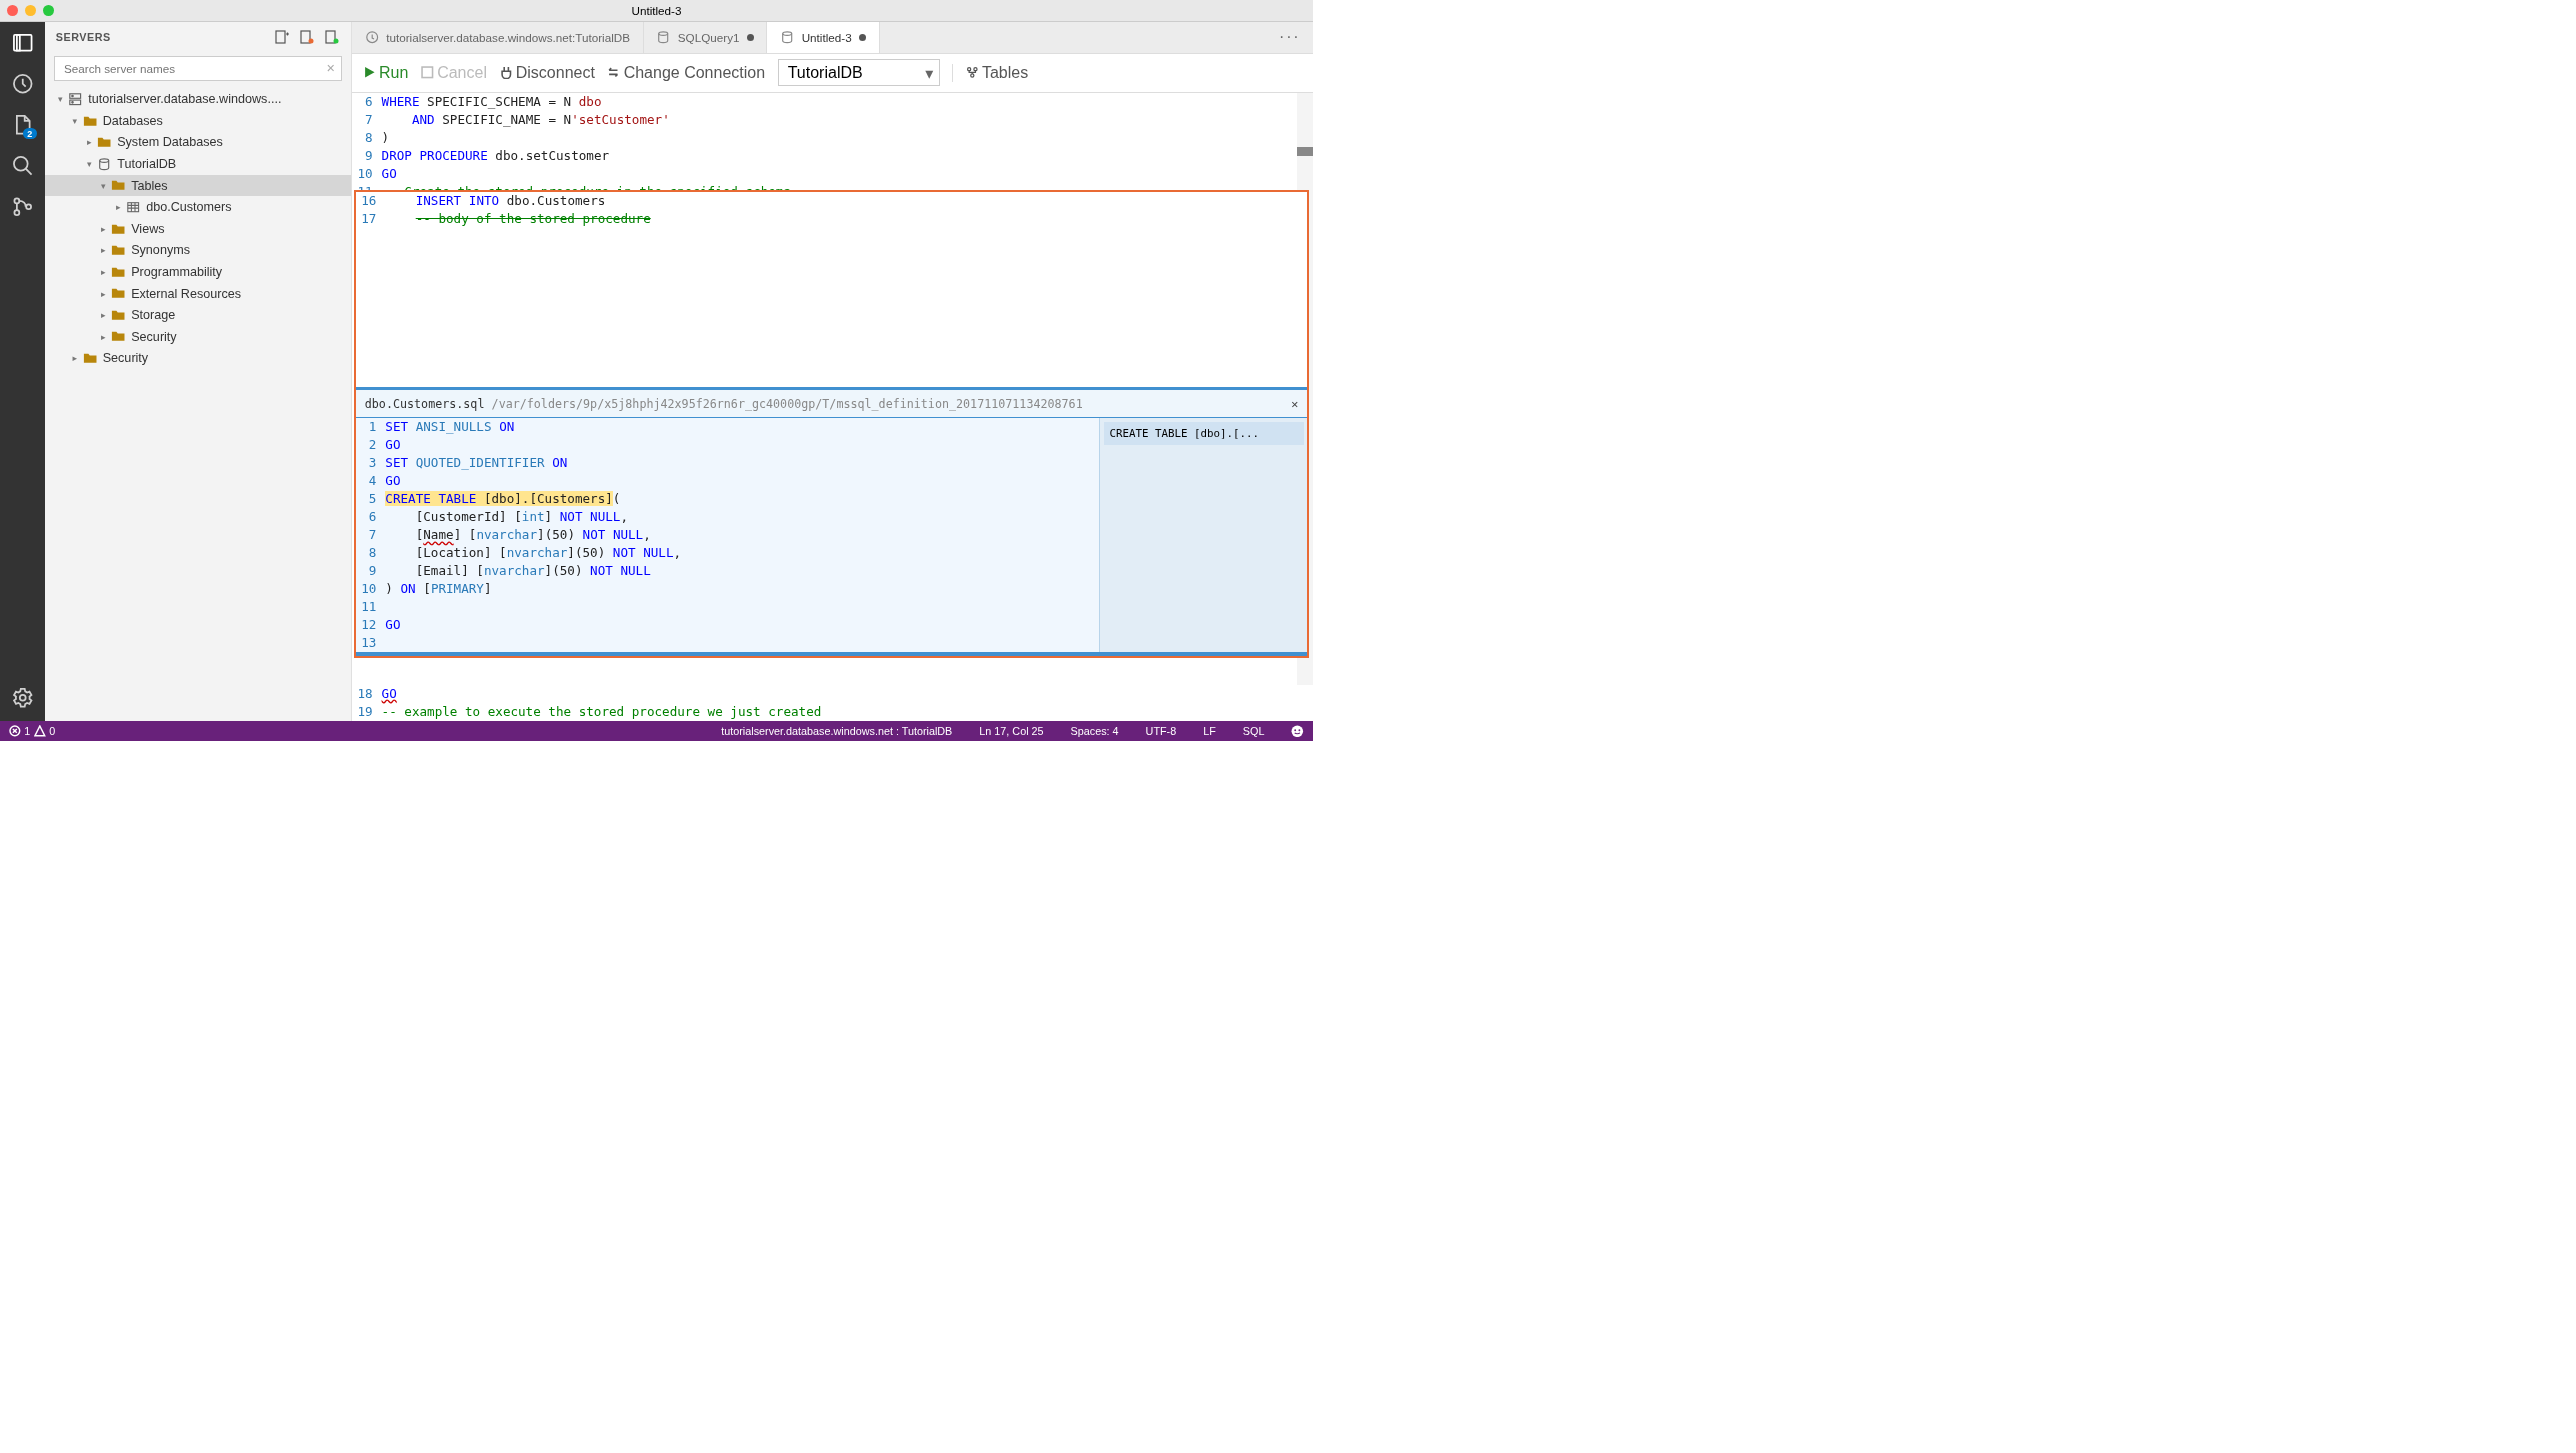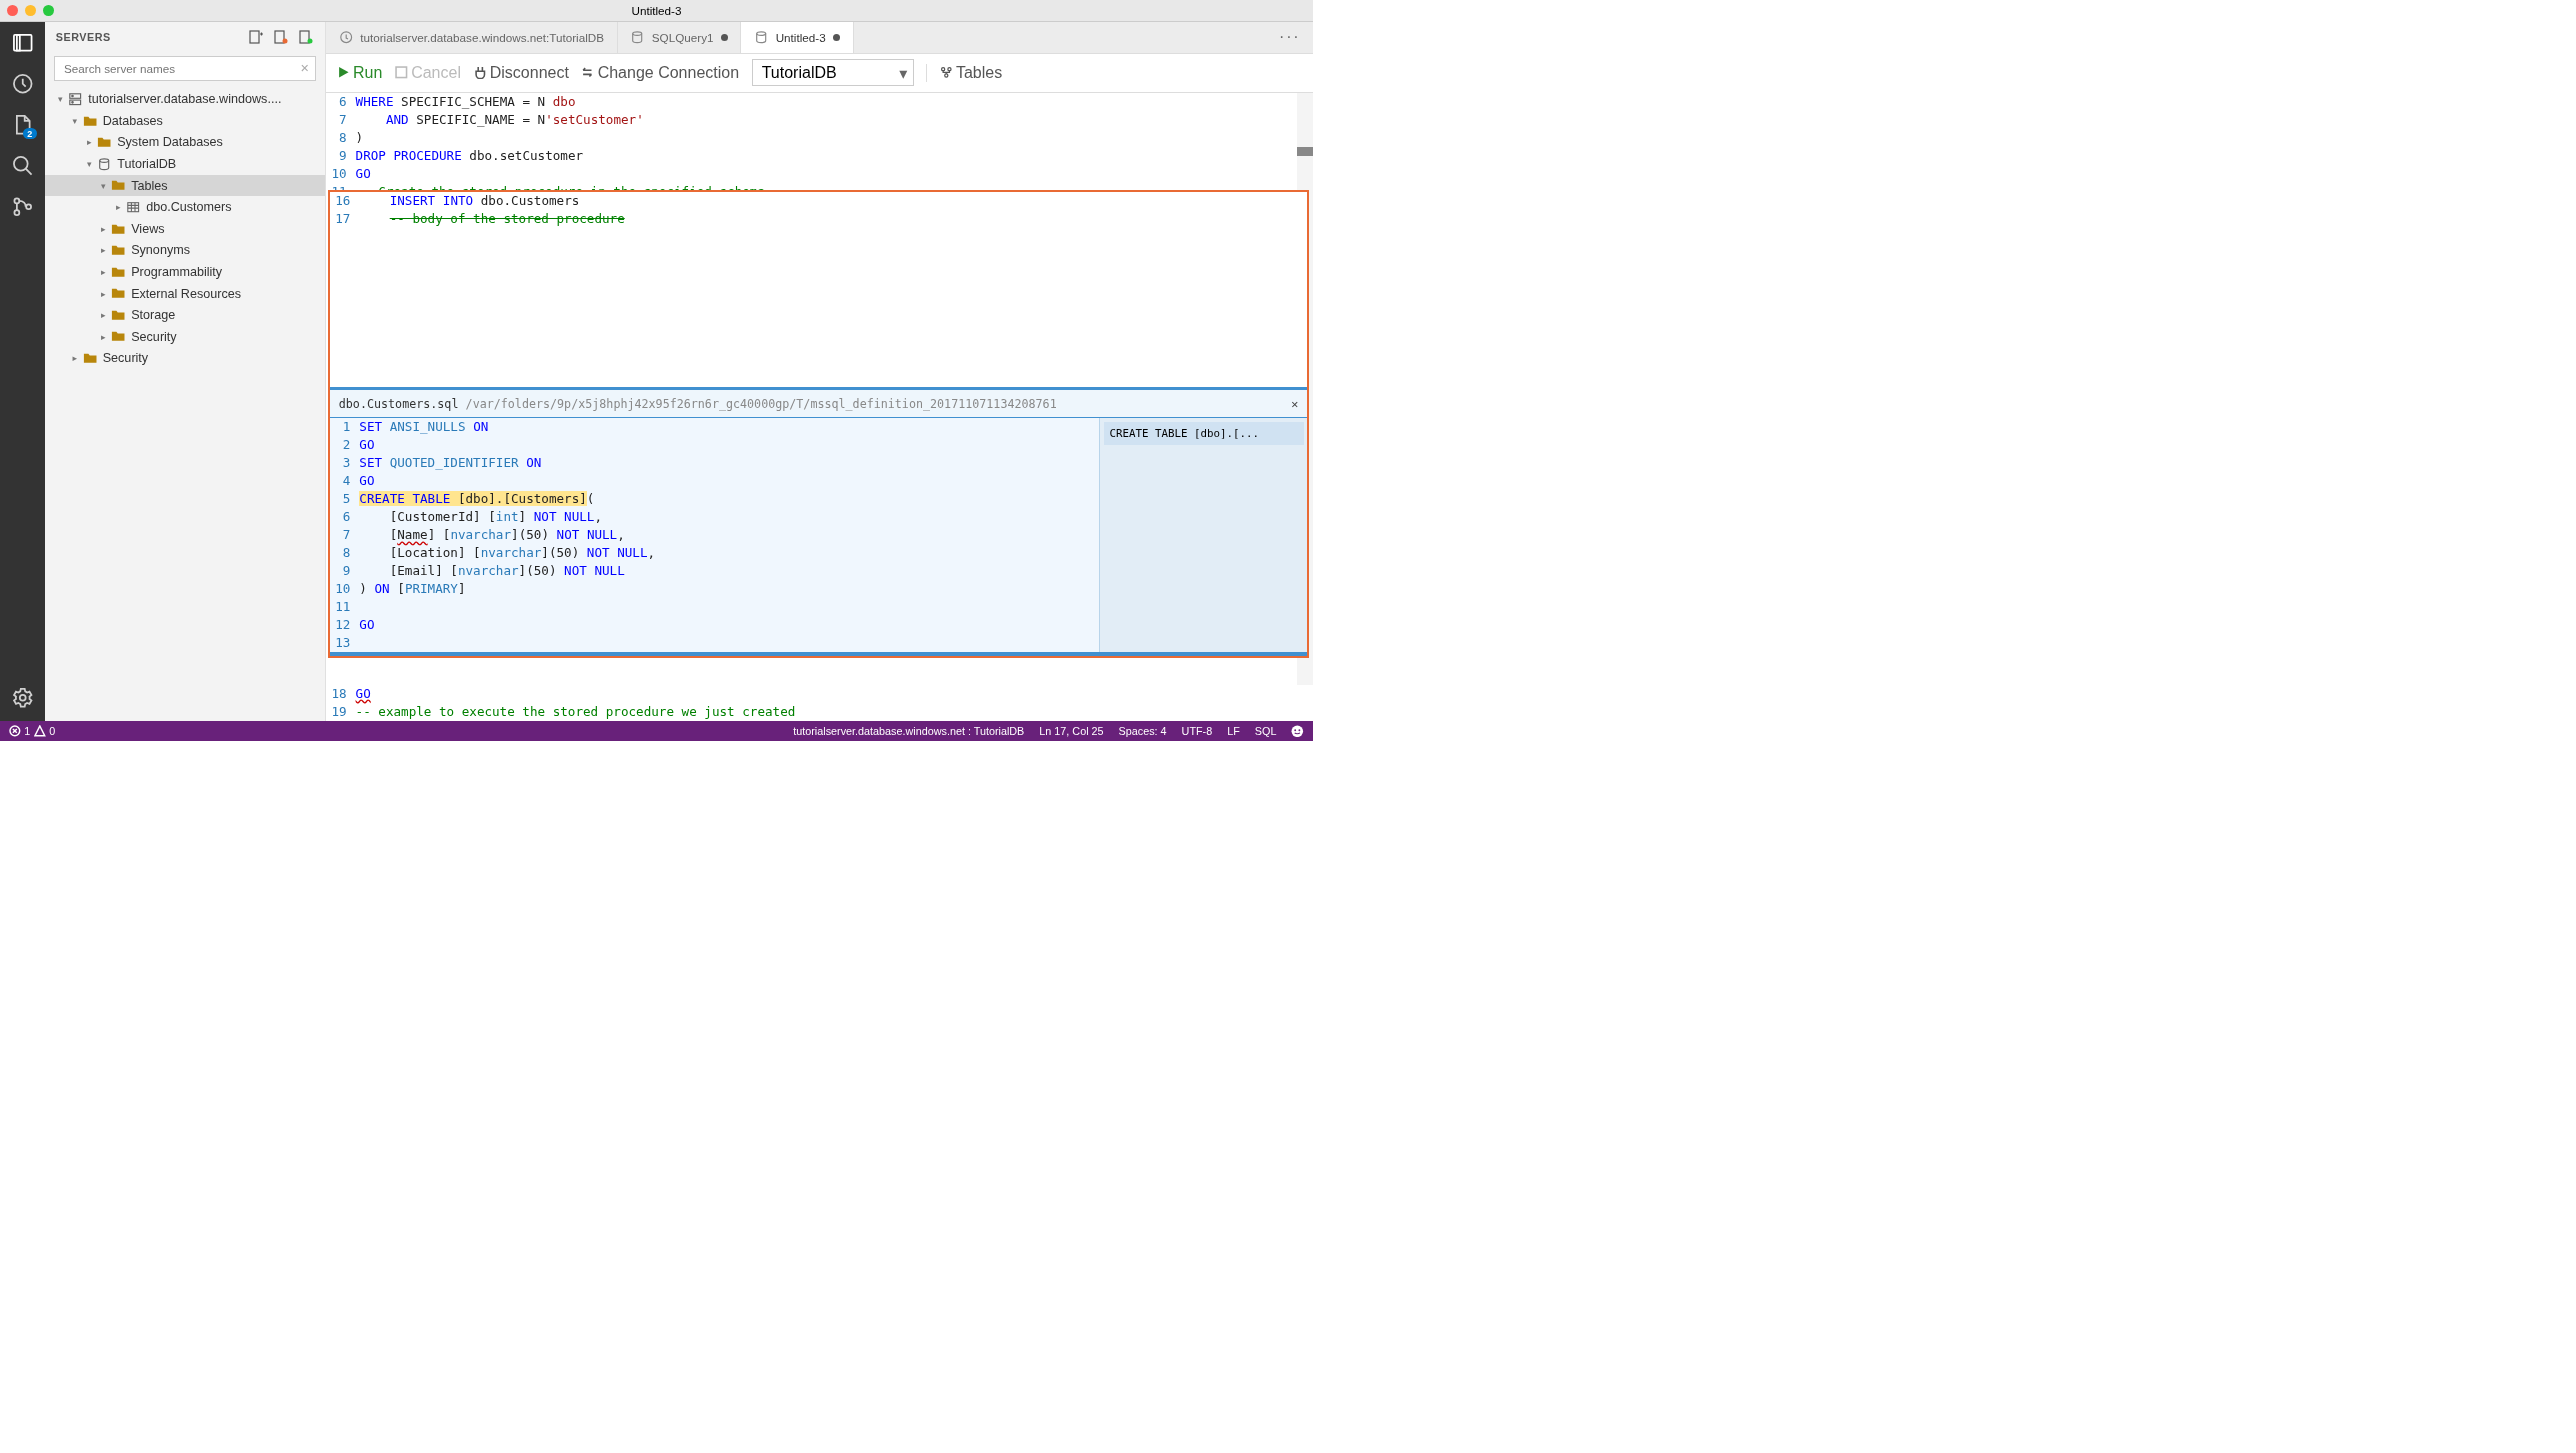--- a/index.html
+++ b/index.html
@@ -35,21 +35,21 @@
   align-items: center;
   padding-top: 9px;
   gap: 16px;
 }
 .activity-item { width: 25px; height: 25px; display: flex; align-items: center; justify-content: center; color: #d0d0d0; cursor: pointer; position: relative; }
 .activity-item.active { color: #fff; }
 .activity-item svg { width: 23.5px; height: 23.5px; }
 .badge { position: absolute; bottom: -1.8px; right: -1.8px; background: #007acc; color: #fff; border-radius: 7.2px; font-size: 9px; padding: 0.9px 4.5px; font-weight: bold; }
 .activity-settings { margin-top: auto; margin-bottom: 10.8px; }
 .sidebar {
-  width: 281px;
+  width: 307px;
   background: #f3f3f3;
   border-right: 0.9px solid #e0e0e0;
   display: flex;
   flex-direction: column;
 }
 .sidebar-header {
   display: flex;
   align-items: center;
   padding: 7.2px 10.8px;
   font-size: 10.8px;
@@ -115,21 +115,21 @@
 .peek-header .fpath{color:#888;}
 .peek-header .close{margin-left:auto; cursor:pointer; font-weight:bold; color:#444;}
 .peek-body { flex:1; display:flex; background:#f0f7fe; font-family:"Menlo","Consolas",monospace; font-size:12.6px; line-height:18px;}
 .peek-refs { width:208px; background:#e2edf6; border-left:0.9px solid #b8d4ea; padding:3.6px; font-size:10.8px; overflow:hidden;}
 .peek-ref-item { background:#d0e2f2; padding:2.7px 5.4px; white-space:nowrap; overflow:hidden; text-overflow:ellipsis;}
 .minimap { position:absolute; right:0; top:0; width:16px; height:100%; background:#f4f4f4;}
 .minimap-thumb{ position:absolute; right:0; width:16px; height:9px; background:#888; top:54px;}
 .statusbar {
   height:20px; background:#68217a; color:#fff; display:flex; align-items:center; font-size:10.8px; padding:0 9px; gap:12.6px;
 }
-.statusbar .right { margin-left:auto; display:flex; gap:15px; align-items:center;}
+.statusbar .right { margin-left:auto; display:flex; gap:27px; align-items:center;}
 .sb-item { display:flex; align-items:center; gap:3.6px;}
 .squiggle { text-decoration: underline wavy #cc0000;}
 svg { display:block; }
 </style>
 </head>
 <body>
 
 <div class="titlebar">
   <div class="traffic-lights">
     <div class="tl red"></div>

